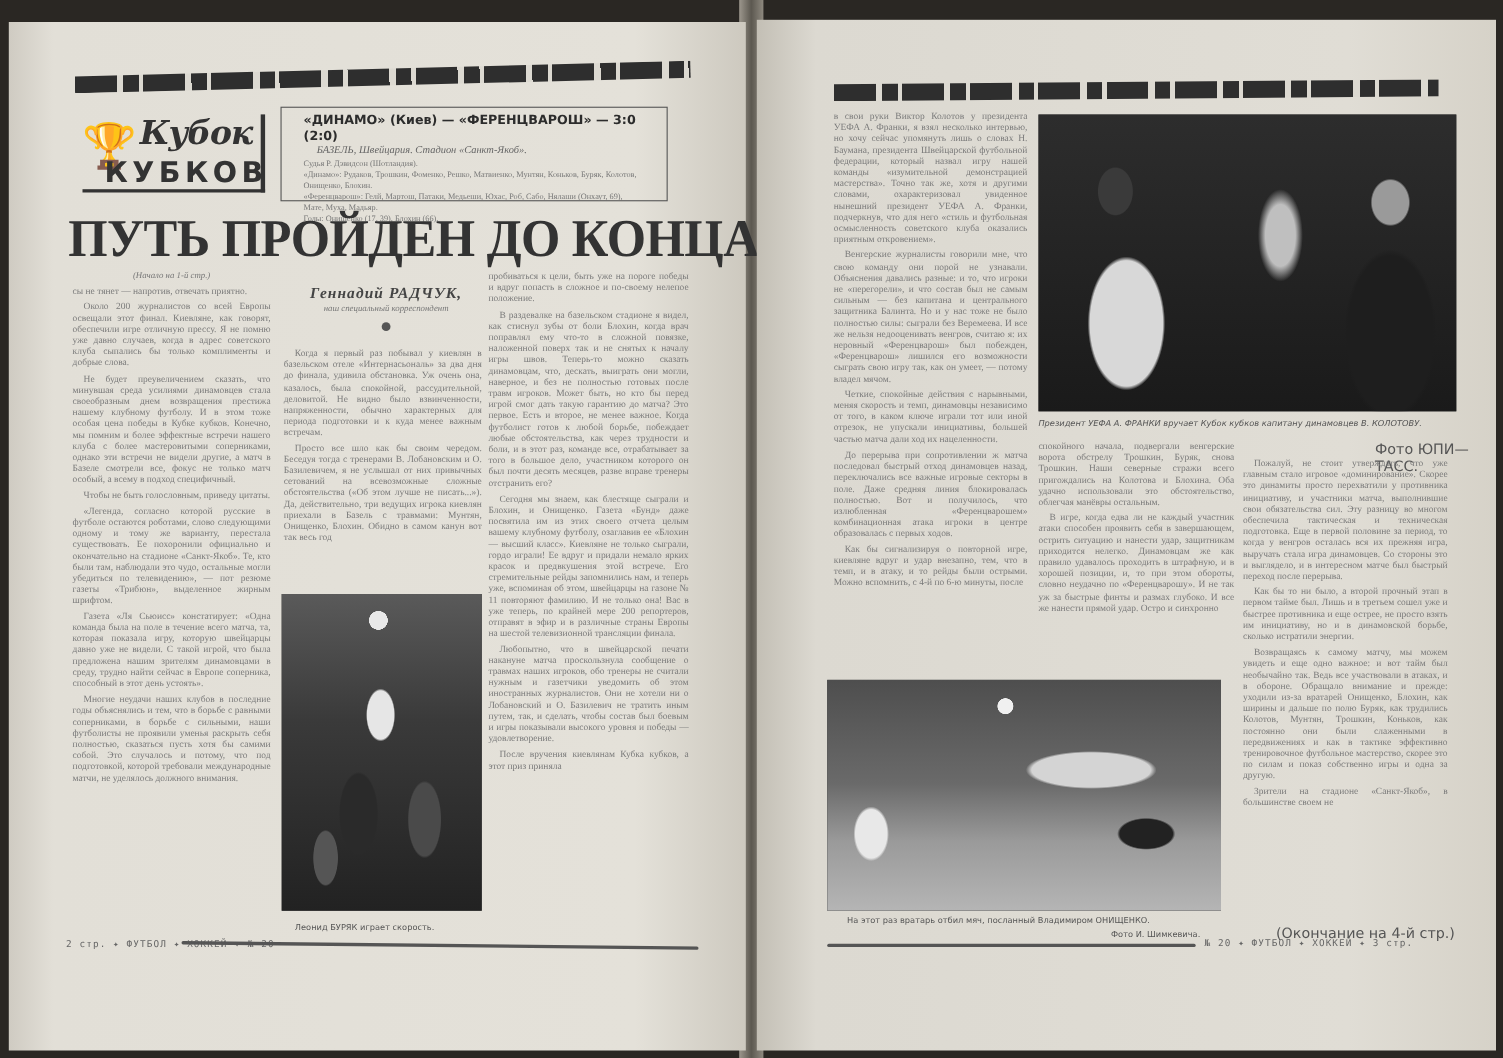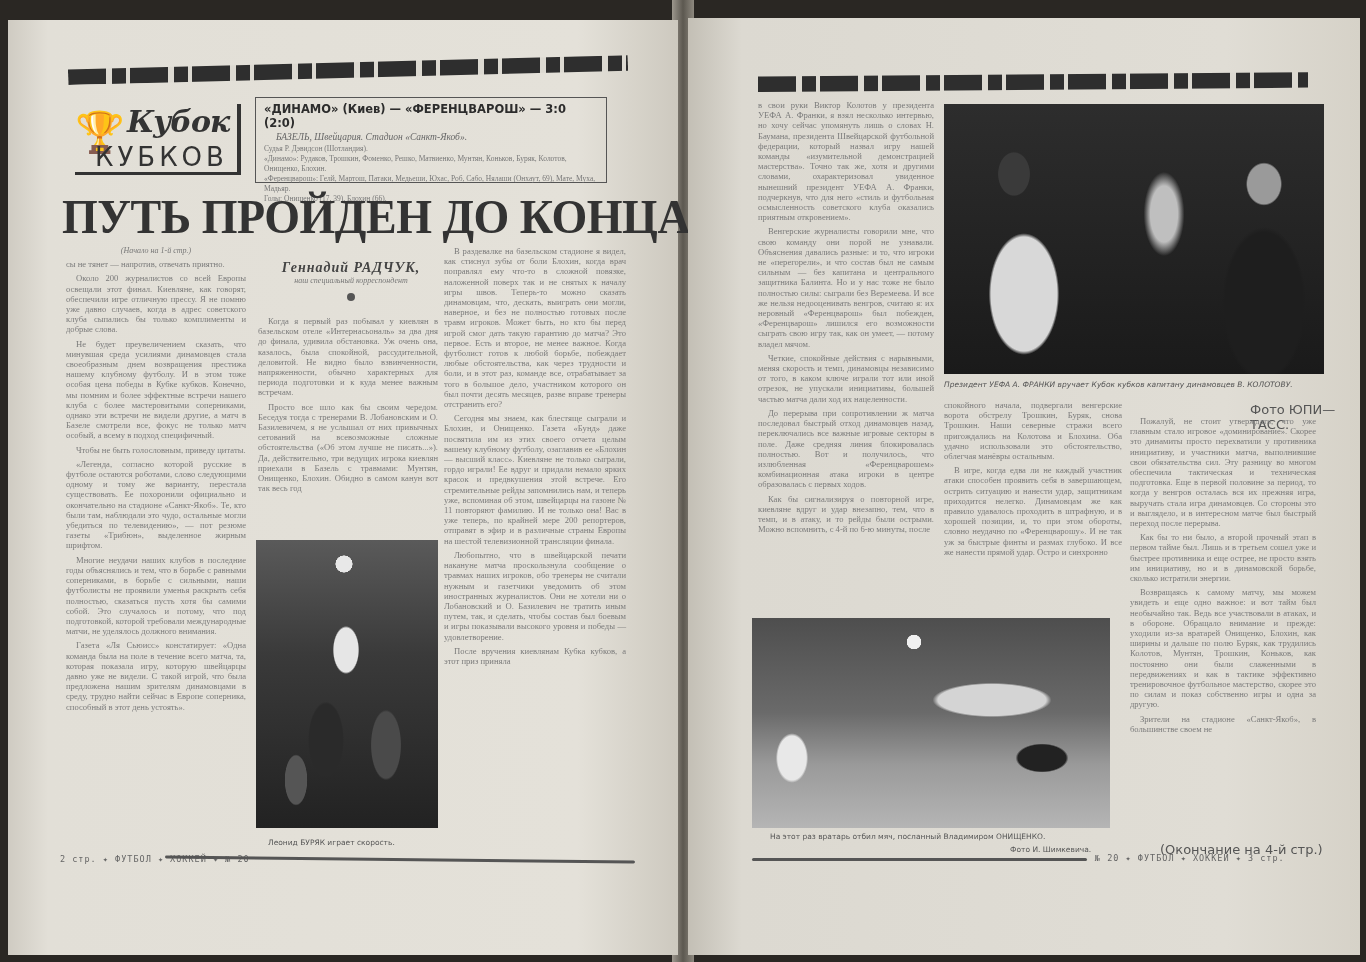--- a/index.html
+++ b/index.html
@@ -6,23 +6,23 @@
   body{width:1366px;height:962px;background:#2a2723;position:relative;overflow:hidden;font-family:"Liberation Serif",serif;}
   .page{position:absolute;background:#dedbd3;color:#3a3a3a;overflow:hidden;}
   .page.left{left:8px;top:20px;width:670px;height:935px;background:linear-gradient(90deg,#cfcbc2 0%,#e2dfd7 6%,#e4e1d9 85%,#cdc9bf 100%);}
   .page.right{left:688px;top:18px;width:672px;height:937px;background:linear-gradient(90deg,#c3bfb5 0%,#dcd9d1 8%,#e0ddd5 80%,#d6d2c8 100%);}
   .gutter{position:absolute;left:672px;top:0;width:22px;height:962px;background:linear-gradient(90deg,#9c978d,#5c5850 50%,#8e897f);}
   .stripe{position:absolute;height:22px;background:
       repeating-linear-gradient(90deg,#2e2e2e 0 38px,#dcd9d1 38px 44px,#2e2e2e 44px 58px,#dcd9d1 58px 62px);
       clip-path:polygon(0 30%,100% 10%,100% 80%,0 100%);}
   .logo{position:absolute;left:75px;top:104px;width:162px;height:68px;border-right:4px solid #333;border-bottom:3px solid #333;}
   .logo .script{position:absolute;left:6px;top:0;font-family:"DejaVu Serif",serif;font-style:italic;font-weight:bold;font-size:30px;color:#333;letter-spacing:-1px;padding-left:32px;}
-  .logo .block{position:absolute;left:20px;top:38px;font-family:"DejaVu Sans",sans-serif;font-weight:normal;font-size:26px;color:#333;letter-spacing:4px;}
+  .logo .block{position:absolute;left:20px;top:38px;font-family:"DejaVu Sans",sans-serif;font-weight:bold;font-size:26px;color:#333;letter-spacing:4px;}
   .logo .cup{position:absolute;left:0;top:4px;width:18px;height:58px;color:#444;font-size:40px;line-height:50px;}
-  .matchbox{position:absolute;left:255px;top:97px;width:352px;height:86px;border:1.5px solid #555;padding:4px 8px;box-sizing:border-box;}
+  .matchbox{position:absolute;left:255px;top:97px;width:352px;height:86px;border:1.5px solid #555;padding:4px 20px;box-sizing:border-box;}
   .matchbox .score{font-family:"DejaVu Sans",sans-serif;font-weight:bold;font-size:11.5px;color:#2c2c2c;}
   .matchbox .place{font-style:italic;font-size:9.5px;color:#666;margin:2px 0 2px 12px;}
   .matchbox .line{font-size:7.5px;color:#777;line-height:10px;}
   .headline{position:absolute;left:62px;top:190px;width:560px;font-family:"Liberation Serif",serif;font-weight:bold;font-size:46px;letter-spacing:-0.5px;color:#333;white-space:nowrap;transform:scaleY(1.05);}
   .col{position:absolute;font-size:8.6px;line-height:10.2px;color:#7a7a7a;text-align:justify;}
   .col p{margin:0 0 4px 0;text-indent:10px;}
   .small-center{text-align:center;font-style:italic;font-size:8px;color:#777;margin-bottom:3px;}
   .byline{position:absolute;left:262px;top:260px;width:178px;text-align:center;}
   .byline .name{font-style:italic;font-weight:bold;font-size:14px;color:#444;letter-spacing:1px;}
   .byline .role{font-style:italic;font-size:8px;color:#777;}
@@ -59,22 +59,22 @@
 
 <div class="headline">ПУТЬ ПРОЙДЕН ДО КОНЦА</div>
 
 <div class="col" style="left:66px;top:246px;width:180px;height:600px;">
   <div class="small-center">(Начало на 1-й стр.)</div>
   <p style="text-indent:0">сы не тянет — напротив, отвечать приятно.</p>
   <p>Около 200 журналистов со всей Европы освещали этот финал. Киевляне, как говорят, обеспечили игре отличную прессу. Я не помню уже давно случаев, когда в адрес советского клуба сыпались бы только комплименты и добрые слова.</p>
   <p>Не будет преувеличением сказать, что минувшая среда усилиями динамовцев стала своеобразным днем возвращения престижа нашему клубному футболу. И в этом тоже особая цена победы в Кубке кубков. Конечно, мы помним и более эффектные встречи нашего клуба с более мастеровитыми соперниками, однако эти встречи не видели другие, а матч в Базеле смотрели все, фокус не только матч особый, а всему в подход специфичный.</p>
   <p>Чтобы не быть голословным, приведу цитаты.</p>
   <p>«Легенда, согласно которой русские в футболе остаются роботами, слово следующими одному и тому же варианту, перестала существовать. Ее похоронили официально и окончательно на стадионе «Санкт-Якоб». Те, кто были там, наблюдали это чудо, остальные могли убедиться по телевидению», — пот резюме газеты «Трибюн», выделенное жирным шрифтом.</p>
+  <p>Газета «Ля Сьюисс» констатирует: «Одна команда была на поле в течение всего матча, та, которая показала игру, которую швейцарцы давно уже не видели. С такой игрой, что была предложена нашим зрителям динамовцами в среду, трудно найти сейчас в Европе соперника, способный в этот день устоять».</p>
   <p>Многие неудачи наших клубов в последние годы объяснялись и тем, что в борьбе с равными соперниками, в борьбе с сильными, наши футболисты не проявили уменья раскрыть себя полностью, сказаться пусть хотя бы самими собой. Это случалось и потому, что под подготовкой, которой требовали международные матчи, не уделялось должного внимания.</p>
-  <p>Газета «Ля Сьюисс» констатирует: «Одна команда была на поле в течение всего матча, та, которая показала игру, которую швейцарцы давно уже не видели. С такой игрой, что была предложена нашим зрителям динамовцами в среду, трудно найти сейчас в Европе соперника, способный в этот день устоять».</p>
 </div>
 
 <div class="byline">
   <div class="name">Геннадий РАДЧУК,</div>
   <div class="role">наш специальный корреспондент</div>
   <div class="dot"></div>
 </div>
 
 <div class="col" style="left:258px;top:316px;width:180px;height:218px;">
   <p>Когда я первый раз побывал у киевлян в базельском отеле «Интернасьональ» за два дня до финала, удивила обстановка. Уж очень она, казалось, была спокойной, рассудительной, деловитой. Не видно было взвинченности, напряженности, обычно характерных для периода подготовки и к куда менее важным встречам.</p>
@@ -86,20 +86,21 @@
       radial-gradient(ellipse 14px 14px at 88px 24px,#e8e8e8 60%,transparent 62%),
       radial-gradient(ellipse 22px 40px at 90px 110px,#e6e6e6 55%,transparent 60%),
       radial-gradient(ellipse 28px 60px at 70px 200px,#2a2a2a 60%,transparent 64%),
       radial-gradient(ellipse 24px 55px at 130px 205px,#4a4a4a 60%,transparent 64%),
       radial-gradient(ellipse 18px 40px at 40px 240px,#555 60%,transparent 64%),
       linear-gradient(180deg,#5a5a5a 0%,#3a3a3a 40%,#222 100%);"></div>
 </div>
 <div class="caption" style="left:268px;top:838px;font-size:7.5px;">Леонид БУРЯК играет скорость.</div>
 
 <div class="col" style="left:444px;top:246px;width:182px;height:605px;">
+  <p style="text-indent:0">пробиваться к цели, быть уже на пороге победы и вдруг попасть в сложное и по-своему нелепое положение.</p>
   <p>В раздевалке на базельском стадионе я видел, как стиснул зубы от боли Блохин, когда врач поправлял ему что-то в сложной повязке, наложенной поверх так и не снятых к началу игры швов. Теперь-то можно сказать динамовцам, что, дескать, выиграть они могли, наверное, и без не полностью готовых после травм игроков. Может быть, но кто бы перед игрой смог дать такую гарантию до матча? Это первое. Есть и второе, не менее важное. Когда футболист готов к любой борьбе, побеждает любые обстоятельства, как через трудности и боли, и в этот раз, команде все, отрабатывает за того в большое дело, участником которого он был почти десять месяцев, разве вправе тренеры отстранить его?</p>
   <p>Сегодня мы знаем, как блестяще сыграли и Блохин, и Онищенко. Газета «Бунд» даже посвятила им из этих своего отчета целым вашему клубному футболу, озаглавив ее «Блохин — высший класс». Киевляне не только сыграли, гордо играли! Ее вдруг и придали немало ярких красок и предвкушения этой встрече. Его стремительные рейды запомнились нам, и теперь уже, вспоминая об этом, швейцарцы на газоне № 11 повторяют фамилию. И не только она! Вас в уже теперь, по крайней мере 200 репортеров, отправят в эфир и в различные страны Европы на шестой телевизионной трансляции финала.</p>
   <p>Любопытно, что в швейцарской печати накануне матча проскользнула сообщение о травмах наших игроков, обо тренеры не считали нужным и газетчики уведомить об этом иностранных журналистов. Они не хотели ни о Лобановский и О. Базилевич не тратить иным путем, так, и сделать, чтобы состав был боевым и игры показывали высокого уровня и победы — удовлетворение.</p>
   <p>После вручения киевлянам Кубка кубков, а этот приз приняла</p>
 </div>
 
 <div class="footer" style="left:60px;top:854px;">2 стр. ✦ ФУТБОЛ ✦ ХОККЕЙ ✦ № 20</div>
 <div class="footer-rule" style="left:165px;top:858px;width:470px;transform:rotate(0.6deg);"></div>
 
 <div class="page right">

